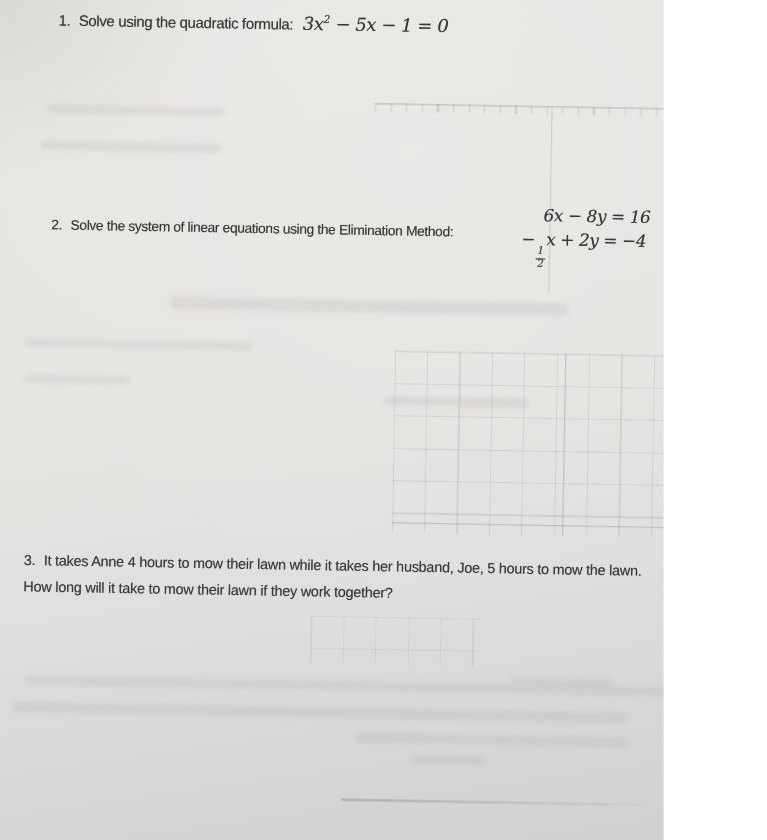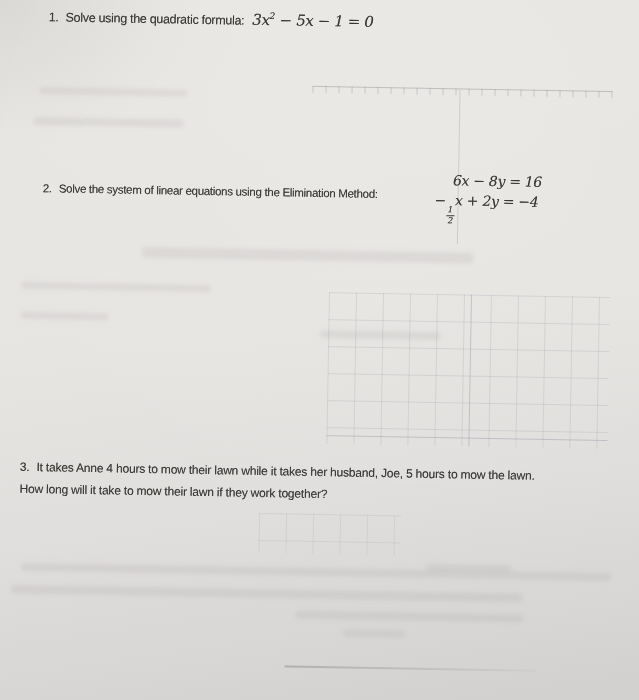--- a/index.html
+++ b/index.html
@@ -1,20 +1,20 @@
 <!DOCTYPE html>
 <html><head>
 <meta charset="utf-8">
 <style>
   html, body { margin: 0; padding: 0; }
   body { font-family: "Liberation Sans", sans-serif; }
 
   .photo {
     position: relative;
-    width: 639px;
+    width: 553px;
     height: 700px;
     overflow: hidden;
     background:
       radial-gradient(45% 30% at 0% 0%, rgba(95,92,90,0.10), rgba(0,0,0,0) 70%),
       radial-gradient(140% 110% at 62% 18%, rgba(255,255,255,0.10), rgba(0,0,0,0) 55%),
       linear-gradient(172deg, #e9e7e4 0%, #e7e5e2 45%, #e1dfdd 68%, #d8d6d5 88%, #d2d0cf 100%);
   }
 
   .sheet {
     position: absolute;

